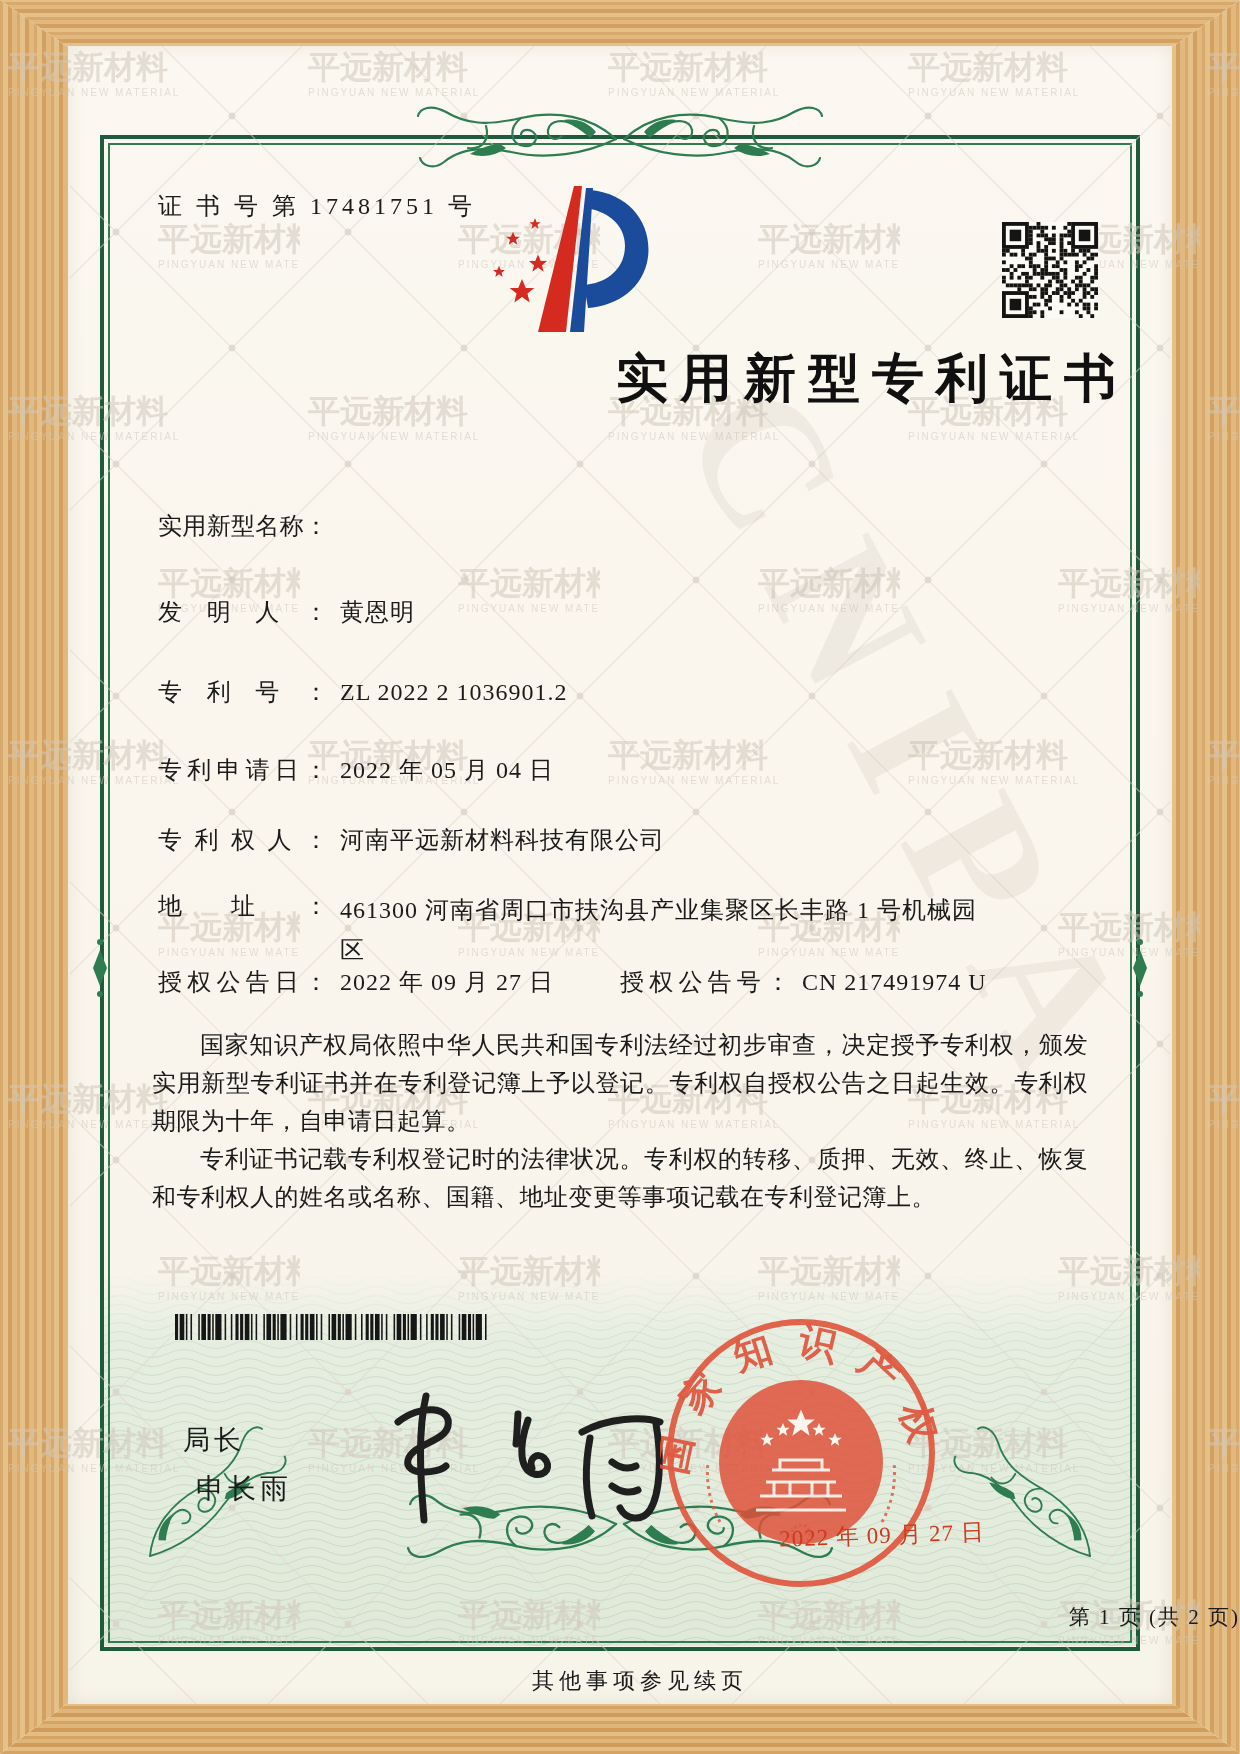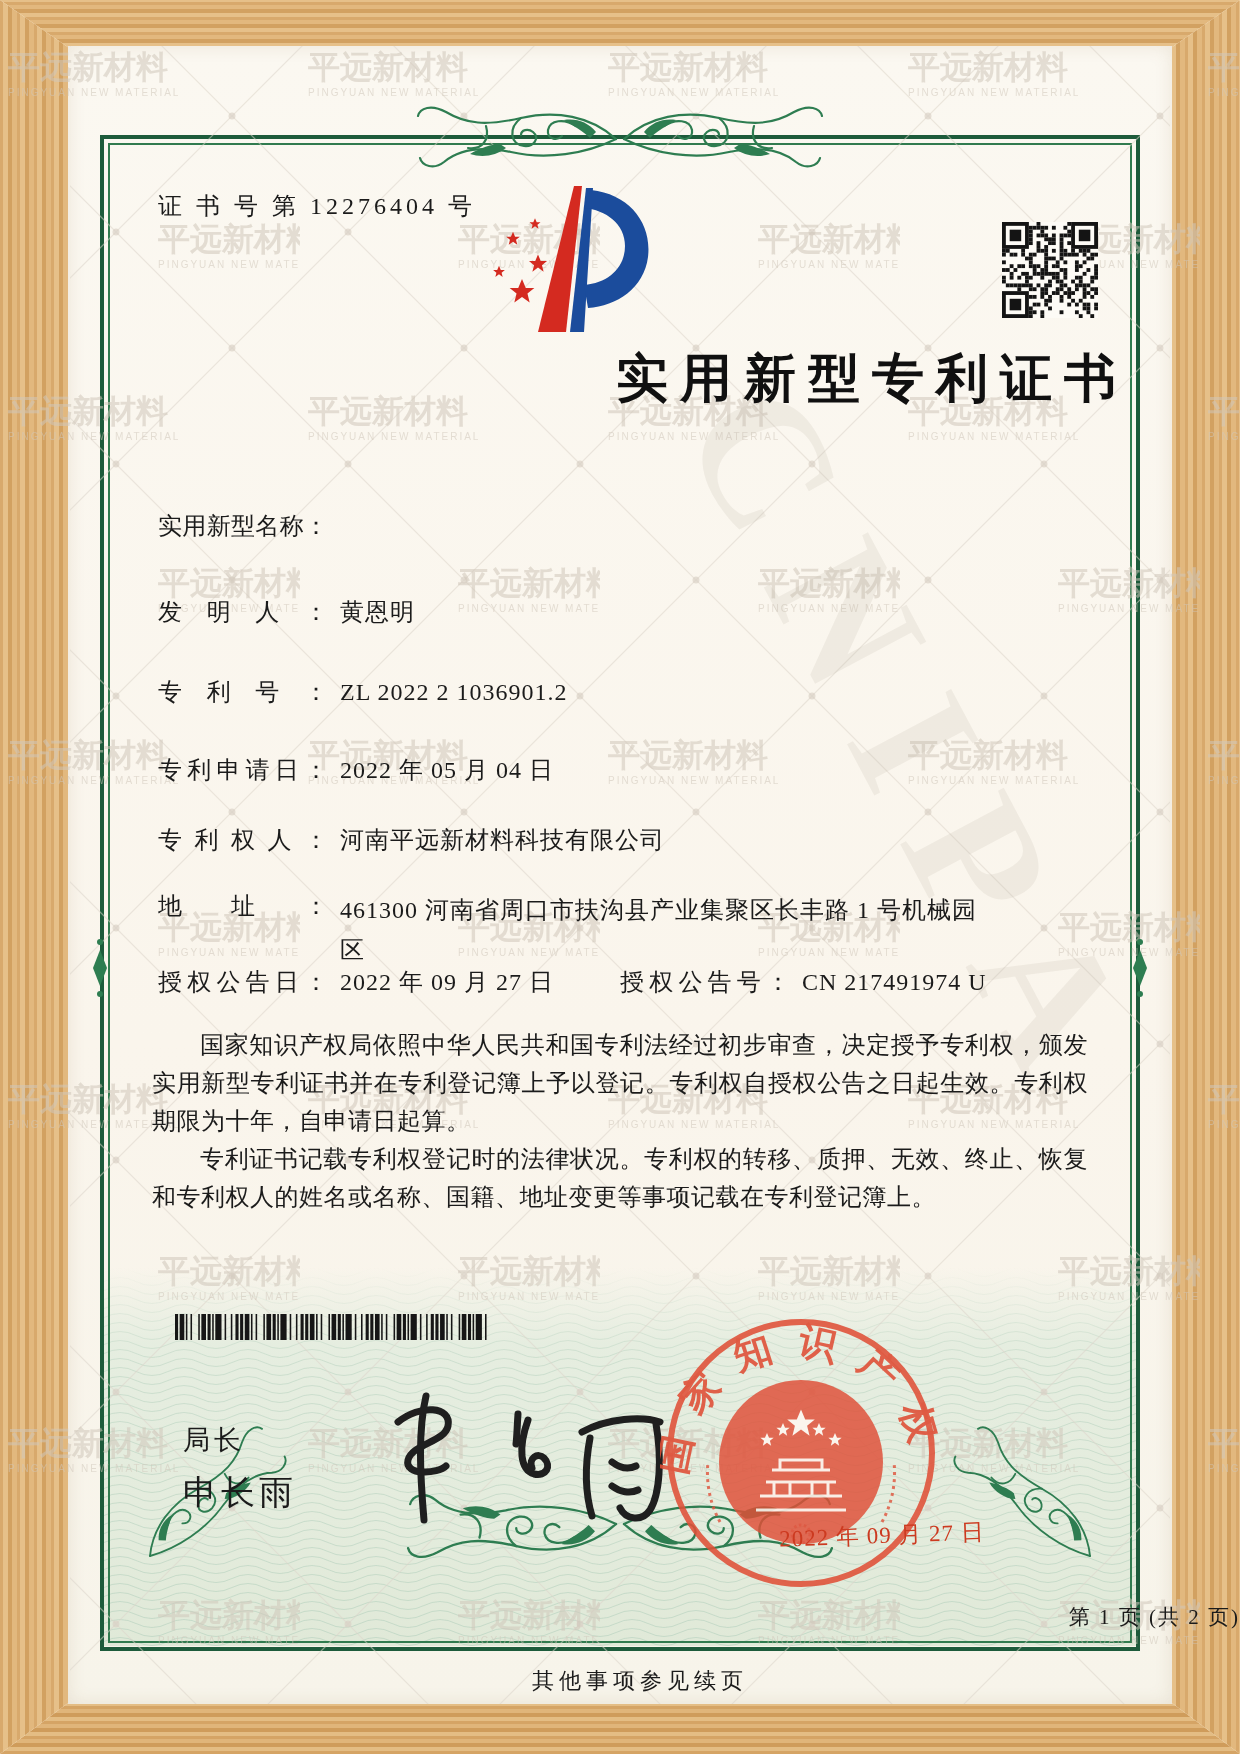--- a/index.html
+++ b/index.html
@@ -42,21 +42,21 @@
   .field{left:158px;display:flex;font-size:24px;line-height:1.35;}
   .flabel{flex:0 0 170px;text-align:justify;text-align-last:justify;}
   .fvalue{margin-left:12px;letter-spacing:1px;}
   .fvalue-wrap{width:652px;line-height:40px;}
   .grant-group2{position:absolute;left:462px;top:0;display:flex;}
   .body-par{left:152px;width:936px;font-size:24px;line-height:38px;text-align:justify;
       text-indent:2em;letter-spacing:.5px;}
   .barcode-box{left:175px;top:1314px;width:318px;height:26px;}
   .director-label{left:183px;top:1422px;font-size:27px;letter-spacing:4px;
       font-family:"Liberation Sans","DejaVu Sans",sans-serif;}
-  .director-name{left:183px;top:1470px;font-size:34px;letter-spacing:4px;
+  .director-name{left:196px;top:1470px;font-size:28px;letter-spacing:4px;
       font-family:Liberation Sans, sans-serif;}
   .signature-box{left:368px;top:1378px;width:300px;height:165px;}
   .seal-box{left:660px;top:1312px;width:282px;height:282px;opacity:.93;}
   .seal-date{left:772px;top:1520px;width:220px;font-size:23px;color:#cc3a20;letter-spacing:1px;
       transform:rotate(-2deg);text-align:center;z-index:7;}
   .page-info{left:0;right:0;top:1603px;text-align:right;font-size:21px;letter-spacing:2px;}
   .cont-note{left:0;right:0;top:1666px;text-align:center;font-size:22px;letter-spacing:5px;padding-left:40px;}
 </style>
 </head>
 <body>
@@ -146,21 +146,21 @@
       <use href="#hf" transform="translate(616,1524) scale(-1.05,-1.05)"></use>
     </g>
     <use href="#hf" transform="translate(150,1556) rotate(-42) scale(0.85)"></use>
     <use href="#hf" transform="translate(1090,1556) scale(-0.85,0.85) rotate(-42)"></use>
     <use href="#side-orn" transform="translate(100,968)"></use>
     <use href="#side-orn" transform="translate(1140,968)"></use>
   </svg>
 
   <div class="content">
 
-    <div class="abs cert-no">证 书 号 第 12276404 号</div>
+    <div class="abs cert-no">证 书 号 第 17481751 号</div>
 
     <div class="abs logo-box">
       <svg width="200" height="156" viewBox="0 0 200 156">
         <defs>
           <path id="lstar" d="M0,-10 L2.9,-3.1 L9.5,-3.1 L4.2,1.2 L5.9,8.1 L0,3.8 L-5.9,8.1 L-4.2,1.2 L-9.5,-3.1 L-2.9,-3.1 Z"></path>
         </defs>
         <polygon points="96,6 104,6 88,152 60,152" fill="#d42a20"></polygon>
         <polygon points="108,8 115,8 106,152 92,152" fill="#1b4c9c"></polygon>
         <path d="M113,10 C152,14 174,44 170,77 C166,108 139,126 110,128 L106,105 C131,103 147,87 147,66 C147,44 128,30 106,28 Z" fill="#1b4c9c"></path>
         <g fill="#d42a20">

